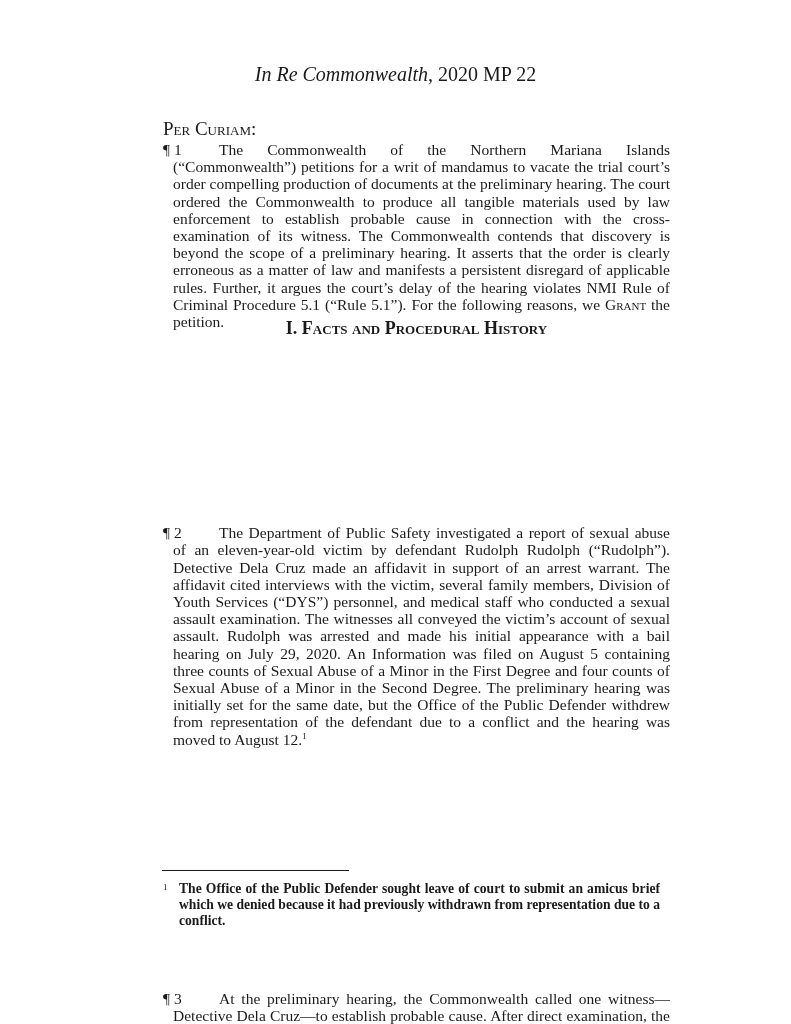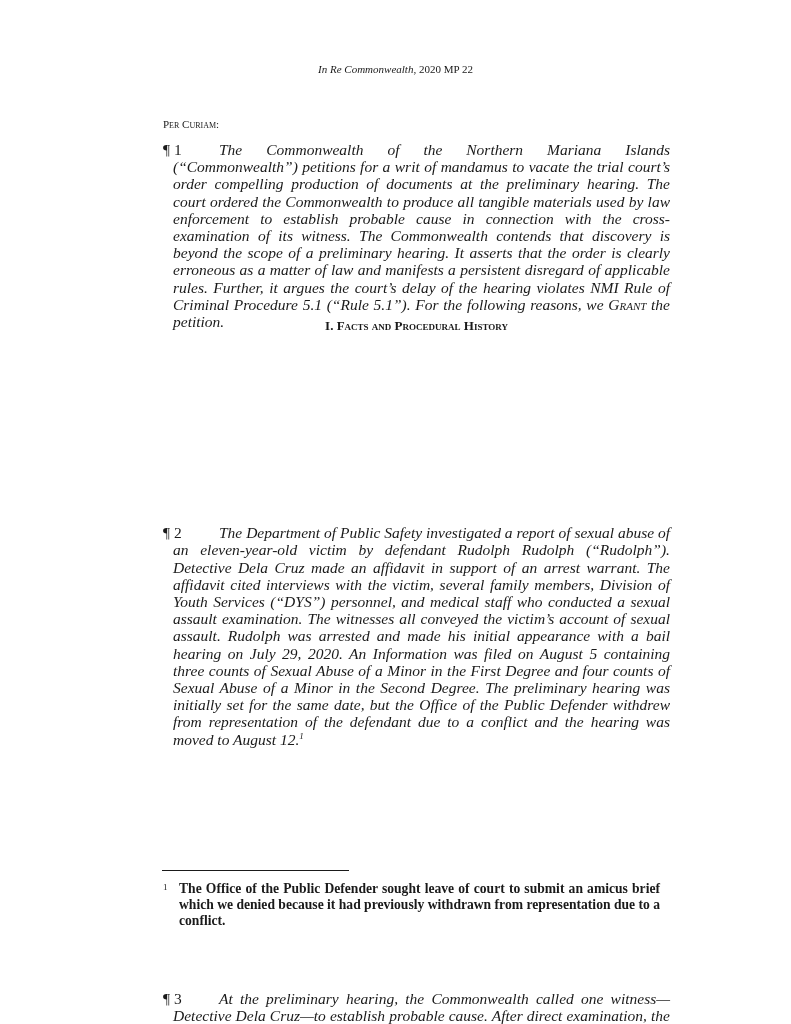--- a/index.html
+++ b/index.html
@@ -1,31 +1,31 @@
 <!DOCTYPE html>
 <html><head>
 <meta charset="utf-8">
 <style>
   html, body { margin: 0; padding: 0; background: #ffffff; }
   body { width: 791px; height: 1024px; position: relative; overflow: hidden;
     font-family: "Liberation Serif", serif; color: #1a1a1a; }
   .page { position: absolute; left: 0; top: 0; width: 791px; height: 1024px; background: #fff; }
   .running-head { position: absolute; top: 63px; left: 0; width: 791px; text-align: center;
-    font-size: 11px; }
+    font-size: 20px; }
   .running-head i { font-style: italic; }
-  .per-curiam { position: absolute; top: 118px; left: 163px; font-size: 11px; }
+  .per-curiam { position: absolute; top: 118px; left: 163px; font-size: 19px; }
   .sc { font-variant: small-caps; }
   .body { position: absolute; left: 163px; width: 497px; font-size: 15.5px; line-height: 17.2px;
     text-align: justify; }
   .para { position: relative; padding-left: 10px; margin: 0; }
   .para .mark { position: absolute; left: 0; top: 0; }
-  .para .first { text-indent: 46px; display: block; font-style: italic; }
+  .para .first { text-indent: 46px; display: block; }
   #p1 { top: 141px; }
   #heading { position: absolute; top: 318px; left: 163px; width: 507px; text-align: center;
-    font-weight: bold; font-size: 13px; font-variant: small-caps; }
+    font-weight: bold; font-size: 18px; font-variant: small-caps; }
   #p2 { top: 335px; }
   #p3 { top: 577px; }
   .sup { font-size: 9px; vertical-align: super; line-height: 0; }
   .rule { position: absolute; left: 162px; top: 870px; width: 187px; height: 0;
     border-top: 1px solid #1a1a1a; }
   .footnote { position: absolute; top: 881px; left: 163px; width: 497px; font-size: 13.6px;
     line-height: 16px; text-align: justify; }
   .footnote .fn-num { position: absolute; left: 0; top: -2px; font-size: 9px; }
   .footnote .fn-text { display: block; padding-left: 16px; font-weight: bold; }
   .last-line { text-align-last: left; }

